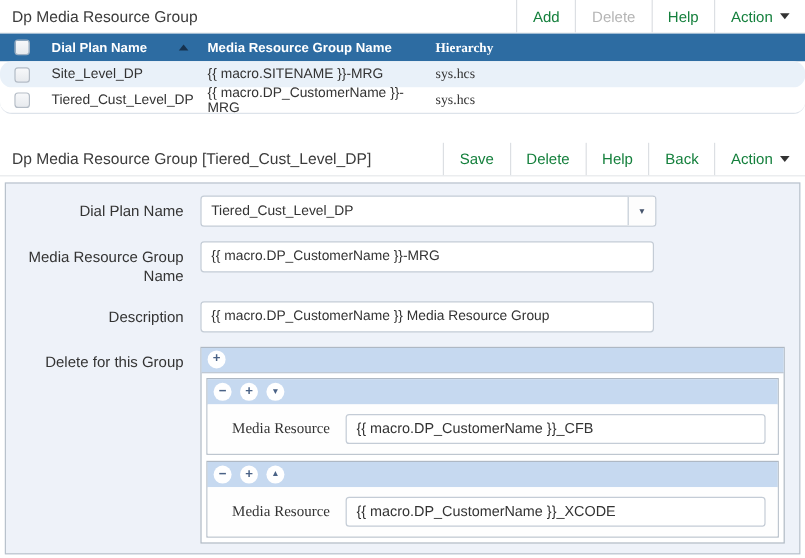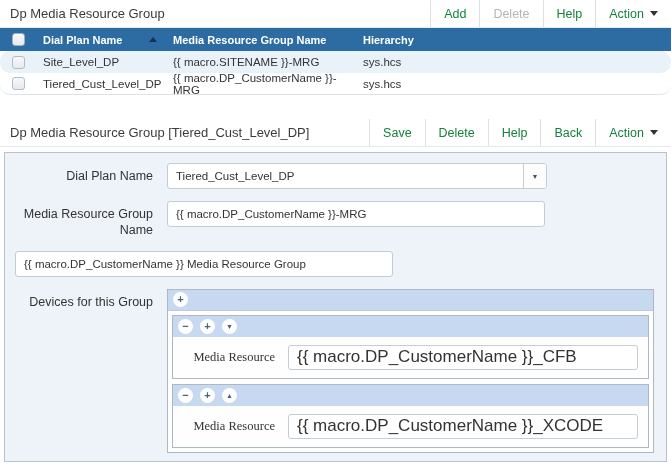--- a/index.html
+++ b/index.html
@@ -14,21 +14,21 @@
   .caret { width:0; height:0; border-left:4px solid transparent; border-right:4px solid transparent; border-top:5px solid #333; margin-left:6px; }
 
   
   .grid-header { display:flex; align-items:center; height:23px; background:#2d6ca2; color:#fff; font-size:11px; font-weight:bold; flex:0 0 auto; }
   .grid-row { display:flex; align-items:center; height:22px; font-size:11.5px; color:#333; background:#fff; flex:0 0 auto;border-radius:10px; }
   .grid-row.alt { background:#e9f1f9; }
   .grid-row.last { border-bottom:1px solid #dde3ea; }
   .c-check { width:43px; padding-left:12px; display:flex; align-items:center; }
   .c-dpn { width:130px; display:flex; align-items:center; }
   .c-mrg { width:190px; }
-  .c-hier { flex:1; }
+  .c-hier { flex:1;font-family:Liberation Serif, serif; }
   .checkbox { width:13px; height:13px; border:1px solid #b4bcc6; border-radius:3px; background:linear-gradient(#f7f8fa,#e7eaee); cursor:pointer; }
   .grid-header .checkbox { border-color:#9fb0c2; }
   .sort-asc { width:0; height:0; border-left:4px solid transparent; border-right:4px solid transparent; border-bottom:5px solid #16324f; margin-left:auto; margin-right:16px; }
 
   .panel-gap { height:24px; flex:0 0 auto; }
 
   
   .form-panel { margin:5px 4px 0 4px; border:1px solid #b9c2cc; background:#eef2f9; padding:10px 10px 8px 10px; flex:0 0 auto; }
   .form-row { display:flex; margin-bottom:12px; }
   .form-row.no-gap { margin-bottom:0; }
@@ -40,21 +40,21 @@
 
   
   .widget { flex:1; margin-right:2px; border:1px solid #aeb8c4; background:#fff; }
   .widget-header { height:21px; background:#c6d9f0; border-bottom:1px solid #c0c9d4; display:flex; align-items:center; padding-left:5px; }
   .widget-body { padding:4px; }
   .subbox { border:1px solid #aeb8c4; margin-bottom:5px; background:#fff; }
   .subbox:last-child { margin-bottom:0; }
   .subbox-header { height:21px; background:#c6d9f0; display:flex; align-items:center; gap:7px; padding-left:5px; }
   .subbox-body { display:flex; align-items:center; padding:8px 0; background:#fefefe; }
   .mr-label { width:88px; flex:0 0 88px; margin-left:14px; margin-right:13px; text-align:right; font-size:12.5px; color:#333;font-family:Liberation Serif, serif; }
-  .mr-input { flex:1; margin-right:10px; height:25px; border:1px solid #c4ccd6; border-radius:3px; background:#fff; font-size:17px; color:#333; padding:0 8px; font-family:"Liberation Sans", sans-serif; }
+  .mr-input { flex:1; margin-right:10px; height:25px; border:1px solid #c4ccd6; border-radius:3px; background:#fff; font-size:12px; color:#333; padding:0 8px; font-family:"Liberation Sans", sans-serif; }
   .circle-btn { width:15px; height:15px; border-radius:50%; background:#fff; display:flex; align-items:center; justify-content:center; cursor:pointer; color:#4a6286; }
   .g-pm { font-size:11px; font-weight:bold; line-height:1; }
   .g-tri { font-size:7px; line-height:1; }
 </style>
 </head>
 <body>
 
 <div class="page">
 
   <div class="toolbar">
@@ -121,25 +121,26 @@
         <div class="arrow">▼</div>
       </div>
     </div>
 
     <div class="form-row">
       <div class="form-label">Media Resource Group Name</div>
       <input class="text-input" value="{{ macro.DP_CustomerName }}-MRG" style="">
     </div>
 
     <div class="form-row">
+      <div class="form-label">Description</div>
       <input class="text-input" value="{{ macro.DP_CustomerName }} Media Resource Group" style="">
     </div>
 
     <div class="form-row no-gap">
-      <div class="form-label">Devices for this Group</div>
+      <div class="form-label">Delete for this Group</div>
 
       <div class="widget">
         <div class="widget-header">
           <div class="circle-btn">
             <span class="g-pm">+</span>
           </div>
         </div>
         <div class="widget-body">
 
           <div class="subbox">

